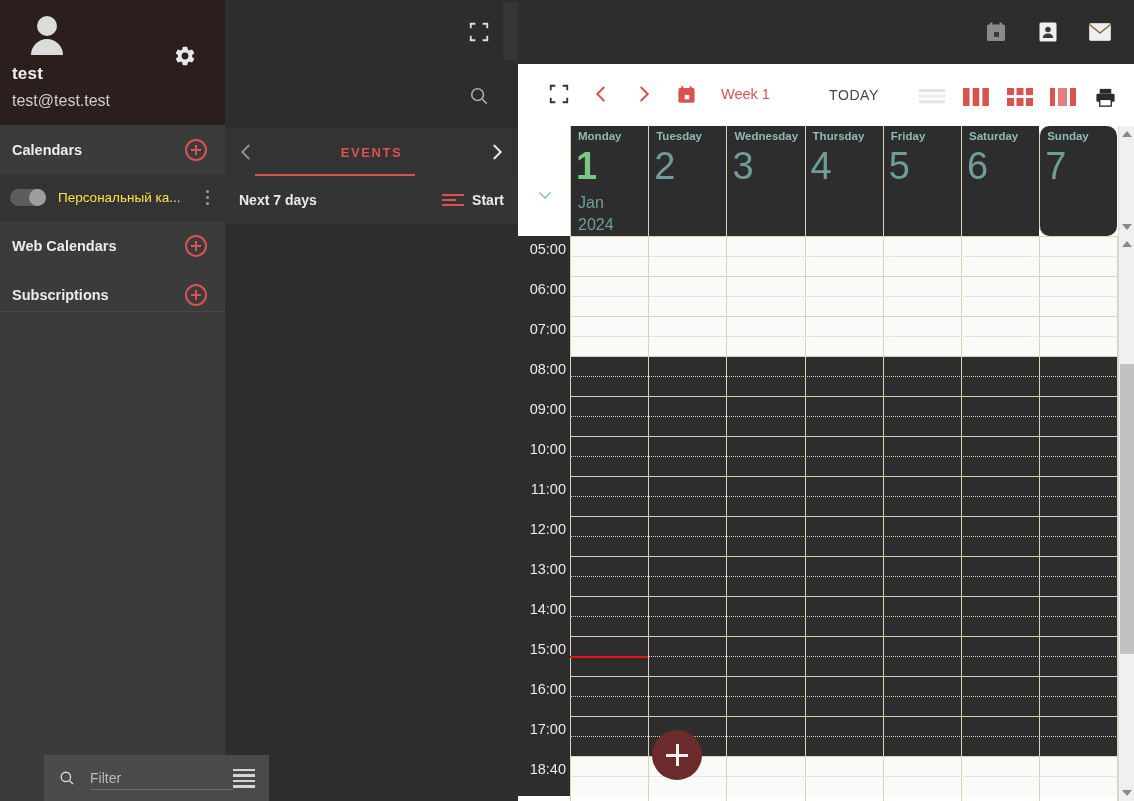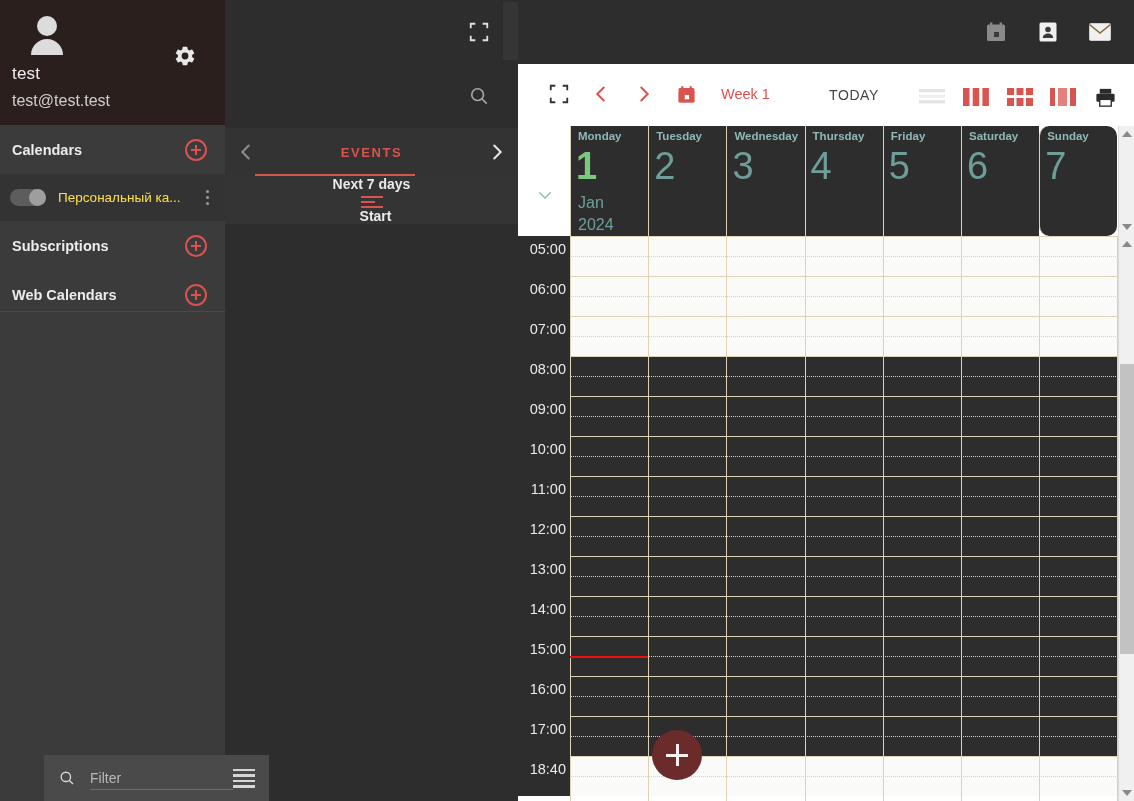--- a/index.html
+++ b/index.html
@@ -11,21 +11,21 @@
   }
   .app { position: relative; width: 1134px; height: 801px; display: flex; }
 
   
   .sidebar { width: 225px; height: 801px; background: #3b3b3b; position: relative; flex: 0 0 225px; }
   .profile { height: 125px; background: #2a1f1d; position: relative; }
   .avatar-wrap { padding-top: 14px; text-align: left; padding-left: 26px; }
   .avatar { width: 42px; height: 42px; position: relative; }
   .avatar .head { width: 20px; height: 20px; border-radius: 50%; background: #dcdcdc; position: absolute; left: 11px; top: 2px; }
   .avatar .body { width: 32px; height: 16px; border-radius: 16px 16px 0 0; background: #dcdcdc; position: absolute; left: 5px; top: 25px; }
-  .pname { position: absolute; left: 12px; top: 64px; font-size: 17px; font-weight: normal; color: #f0f0f0; letter-spacing: .2px; }
+  .pname { position: absolute; left: 12px; top: 64px; font-size: 17px; font-weight: bold; color: #f0f0f0; letter-spacing: .2px; }
   .pmail { position: absolute; left: 12px; top: 92px; font-size: 16px; color: #cfcfcf; }
   .gear { position: absolute; right: 28px; top: 44px; width: 24px; height: 24px; cursor: pointer; }
 
   .sect-head { height: 49px; display: flex; align-items: center; padding: 0 12px; background: #3b3b3b; position: relative; }
   .sect-head .lbl { font-size: 14.5px; color: #ececec; font-weight: 600; flex: 1; }
   .plus-circ { width: 22px; height: 22px; border: 2px solid #d9534f; border-radius: 50%; position: relative; margin-right: 6px; cursor: pointer; }
   .plus-circ:before, .plus-circ:after { content: ""; position: absolute; background: #d9534f; }
   .plus-circ:before { left: 4px; top: 8px; width: 10px; height: 2px; }
   .plus-circ:after  { top: 4px; left: 8px; height: 10px; width: 2px; }
 
@@ -53,21 +53,21 @@
   .bignum { position: absolute; left: 378px; top: -5px; font-size: 62px; color: #d8d8d8; font-weight: 300; letter-spacing: 2px; }
 
   .midtools { height: 64px; display: flex; align-items: center; position: relative; }
   .midtools .ic { position: absolute; cursor: pointer; }
 
   .evtabs { height: 48px; background: #333333; display: flex; align-items: center; position: relative; }
   .evtabs .chev { width: 22px; height: 22px; cursor: pointer; }
   .evtabs .tab { flex: 1; text-align: center; font-size: 13px; letter-spacing: 1.6px; color: #d9534f; font-weight: 600; }
   .tabunderline { position: absolute; left: 30px; bottom: 0; width: 160px; height: 2px; background: #d9534f; }
 
-  .evsub { height: 48px; background: #343434; display: flex; align-items: center; padding: 0 14px; flex-direction: column; }
+  .evsub { height: 48px; background: #343434; display: flex; align-items: center; padding: 0 14px; }
   .evsub .t1 { flex: 1; font-size: 14px; color: #eaeaea; font-weight: bold; }
   .evsub .t2 { font-size: 14px; color: #eaeaea; font-weight: bold; margin-left: 8px; }
   .sortico { width: 22px; display: flex; flex-direction: column; gap: 3px; align-items: flex-start; cursor: pointer; }
   .sortico i { height: 2px; background: #d9534f; display: block; }
 
   .fab { position: absolute; left: 427px; top: 730px; width: 50px; height: 50px; border-radius: 50%; background: #6b2b2b; cursor: pointer; z-index: 20; }
   .fab:before, .fab:after { content:""; position: absolute; background: #f2f2f2; }
   .fab:before { left: 14px; top: 24px; width: 22px; height: 2.5px; }
   .fab:after  { top: 14px; left: 24px; height: 22px; width: 2.5px; }
 
@@ -142,26 +142,26 @@
         </div>
       <span class="cname">Персональный ка...</span>
       <div class="dots3">
           <i></i>
           <i></i>
           <i></i>
         </div>
     </div>
 
     <div class="sect-head">
+      <span class="lbl">Web Calendars</span>
+      <div class="plus-circ"></div>
+    </div>
+
+    <div class="sect-head">
       <span class="lbl">Subscriptions</span>
-      <div class="plus-circ"></div>
-    </div>
-
-    <div class="sect-head">
-      <span class="lbl">Web Calendars</span>
       <div class="plus-circ"></div>
     </div>
 
     <div class="sidebar-bottom-line"></div>
 
     <div class="filterbar">
       <span class="fsearch">
         <svg viewBox="0 0 24 24" width="18" height="18">
             <circle cx="10.5" cy="10.5" r="6.2" fill="none" stroke="#d8d8d8" stroke-width="1.8"></circle>
             <line x1="15.2" y1="15.2" x2="20" y2="20" stroke="#d8d8d8" stroke-width="1.8"></line>

